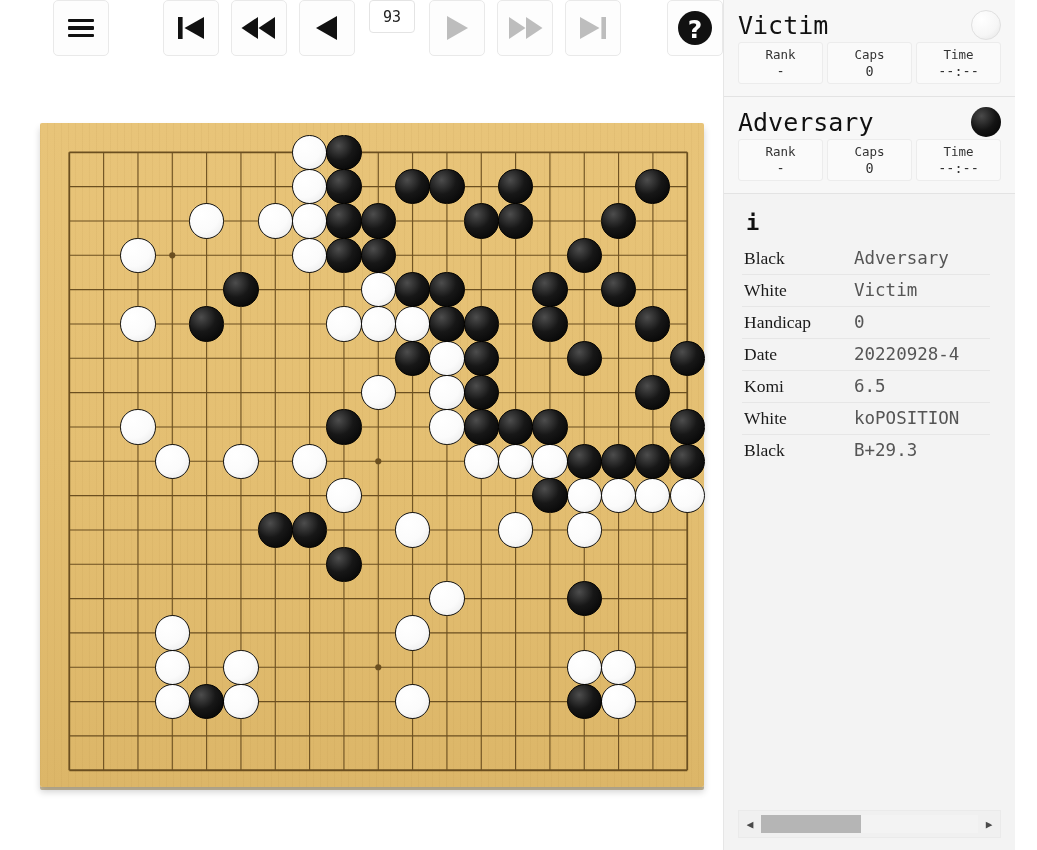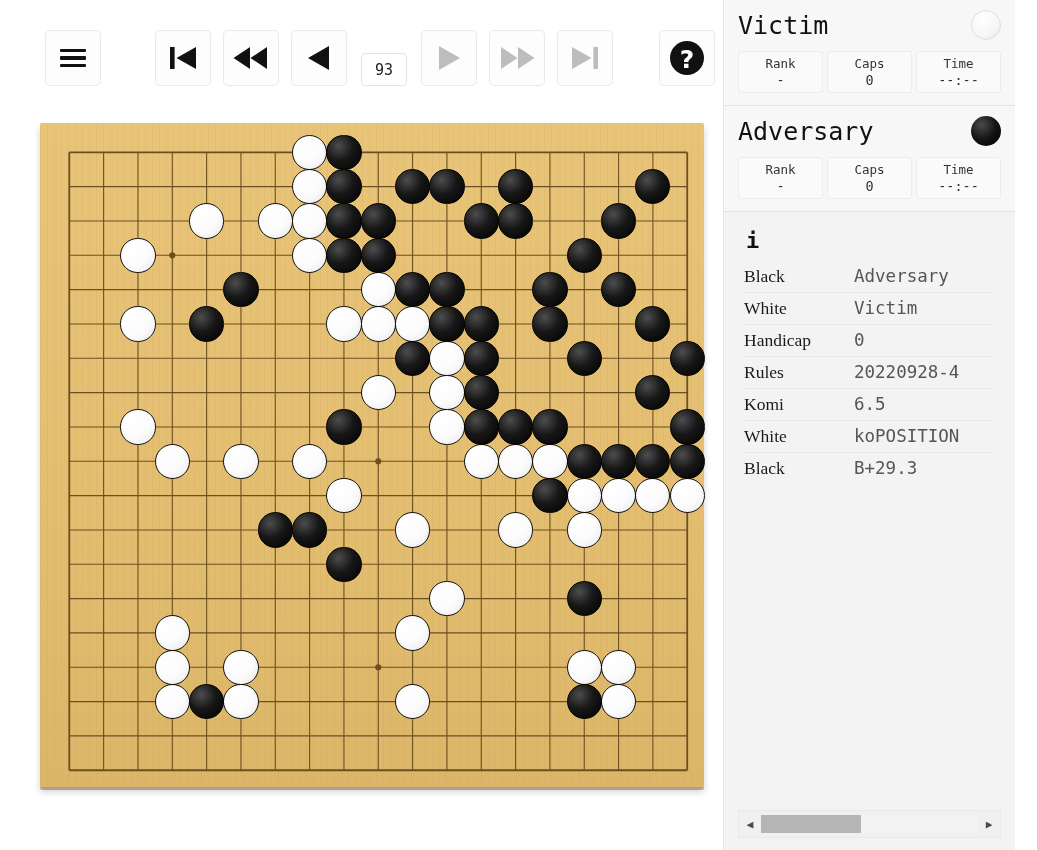--- a/index.html
+++ b/index.html
@@ -7,22 +7,22 @@
     margin: 0; padding: 0;
     width: 1037px; height: 850px;
     background: #ffffff;
     font-family: "DejaVu Sans Mono", monospace;
     overflow: hidden;
   }
   #app { position: relative; width: 1037px; height: 850px; background:#fff; }
 
   
   #toolbar {
-    position: absolute; left: 0; top: 0; width: 720px; height: 86px;
-    display: flex; align-items: flex-end;
+    position: absolute; left: 8px; top: 0; width: 720px; height: 86px;
+    display: flex; align-items: flex-start;
   }
   .tb-btn {
     width: 56px; height: 56px;
     border: 1px solid #e9e9e9; border-radius: 5px;
     background: #fdfdfd;
     display: flex; align-items: center; justify-content: center;
     cursor: pointer; padding: 0;
   }
   .tb-gap-a { margin-left: 45px; }
   .tb-gap-b { margin-left: 54px; }
@@ -80,21 +80,21 @@
   .player-card {
     background: #f7f7f7;
     border-bottom: 1px solid #e3e3e3;
     padding: 10px 14px 12px 14px;
   }
   .player-top { display:flex; align-items:center; justify-content:space-between; }
   .player-name { font-size: 25px; color:#111; letter-spacing:0px; }
   .stone-ind { width:30px; height:30px; border-radius:50%; }
   .stone-ind.white { background: radial-gradient(circle at 35% 30%, #fff 0%, #f6f6f6 60%, #e2e2e2 100%); border:1px solid #e0e0e0; }
   .stone-ind.black { background: radial-gradient(circle at 35% 30%, #4a4a4a 0%, #141414 50%, #000 100%); }
-  .stat-row { display:flex; gap:4px; margin-top: 11px; }
+  .stat-row { display:flex; gap:4px; margin-top: 2px; }
   .stat {
     flex: 1; background: #fafafa; border:1px solid #ececec; border-radius:3px;
     padding: 4px 0 4px 0; text-align:center;
   }
   .stat .k { font-size: 12.5px; color:#333; }
   .stat .v { font-size: 13.5px; color:#333; margin-top: 1px; }
 
   .gi-header {
     display:flex; align-items:center; justify-content:space-between;
     padding: 16px 16px 8px 16px; background:#f3f3f3;
@@ -392,21 +392,21 @@
           </div>
           <div class="kv">
             <span class="k">White</span>
             <span class="v">Victim</span>
           </div>
           <div class="kv">
             <span class="k">Handicap</span>
             <span class="v">0</span>
           </div>
           <div class="kv">
-            <span class="k">Rules</span>
+            <span class="k">Date</span>
             <span class="v">20220928-4</span>
           </div>
           <div class="kv">
             <span class="k">Komi</span>
             <span class="v">6.5</span>
           </div>
           <div class="kv">
             <span class="k">White</span>
             <span class="v">koPOSITION</span>
           </div>

